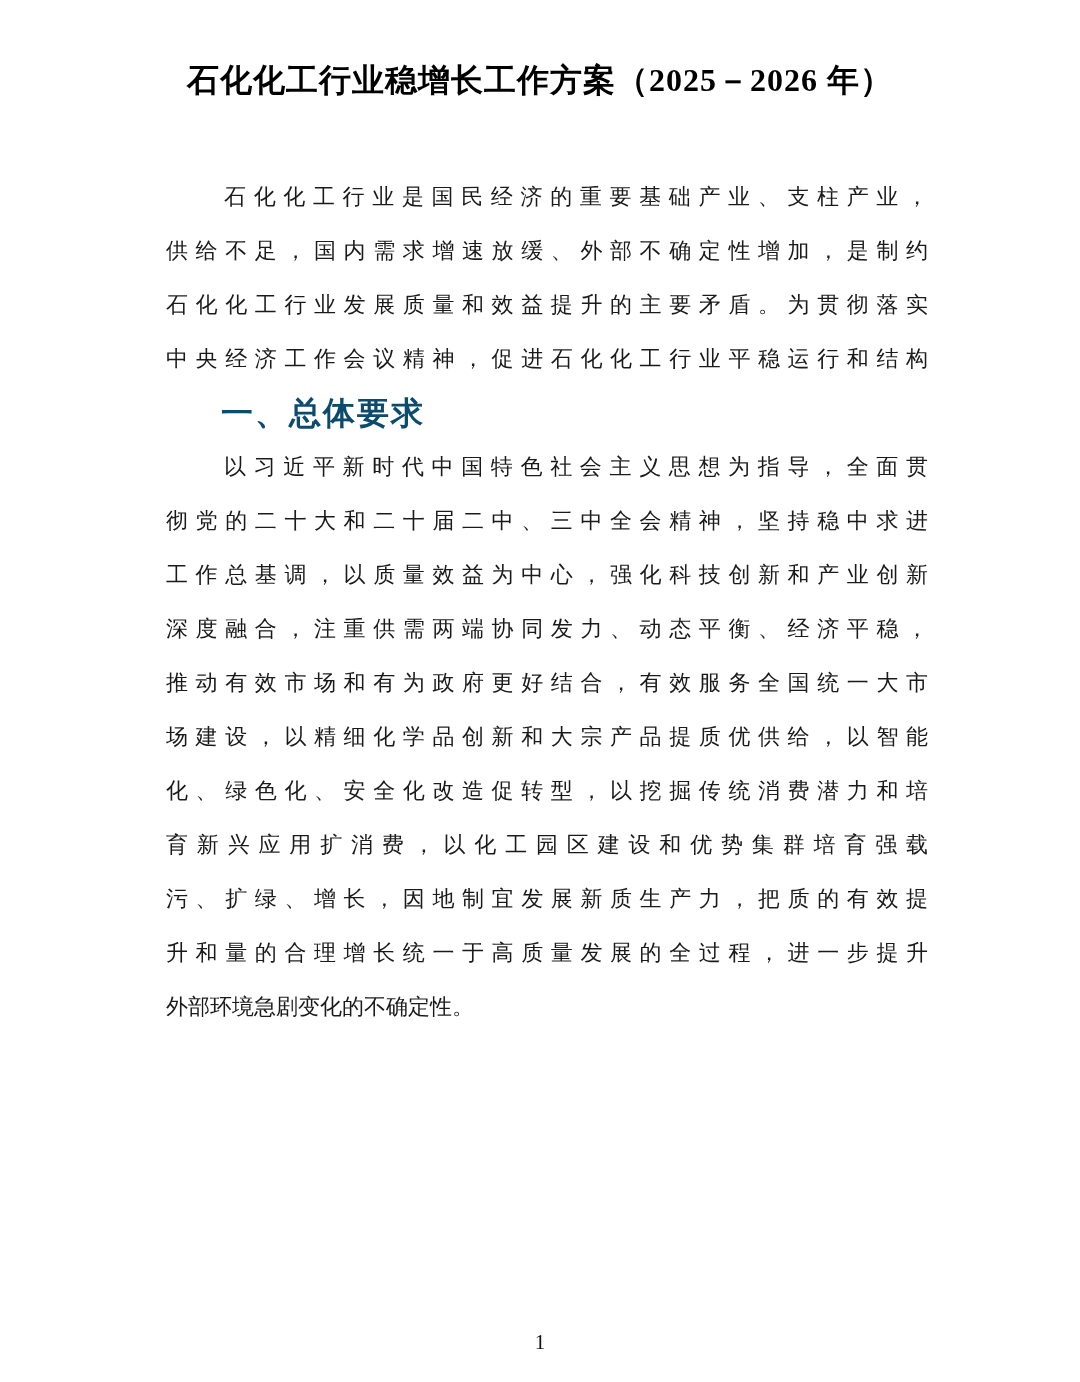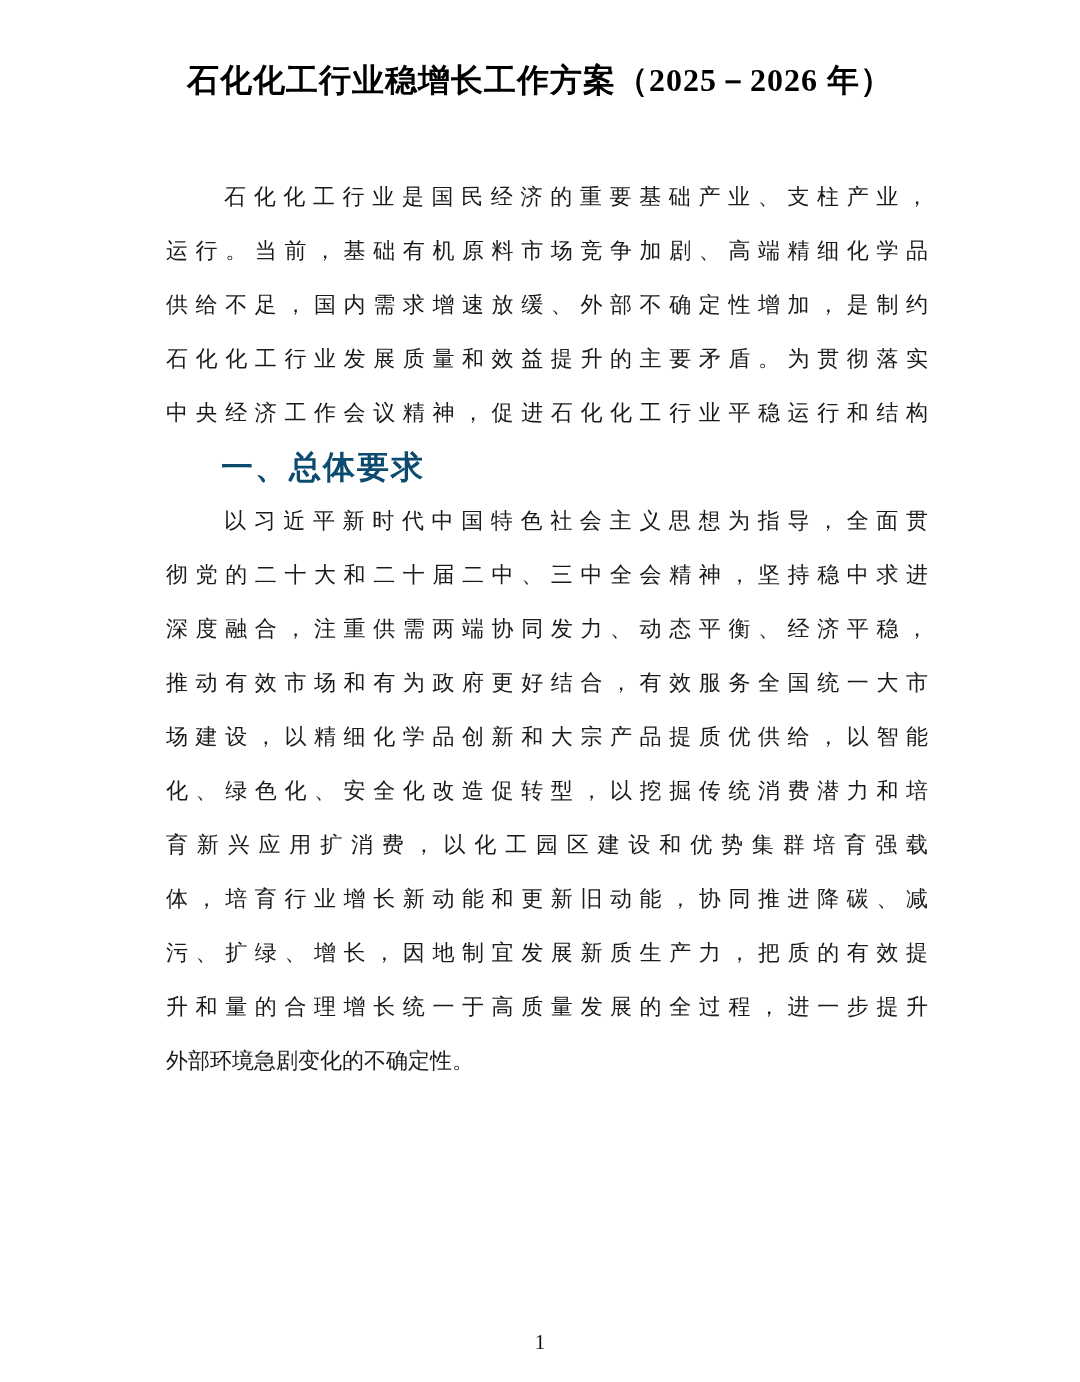--- a/index.html
+++ b/index.html
@@ -71,37 +71,36 @@
 <body>
 
 <div>
 
   <h1 class="doc-title">石化化工行业稳增长工作方案（2025－2026 年）</h1>
 
   <div class="body-text">
 
     <div>
       <div class="line indent">石化化工行业是国民经济的重要基础产业、支柱产业，</div>
-      <div class="line">运行。当前，基础有机原料市场竞争加剧、高端精细化学品</div>
       <div class="line">供给不足，国内需求增速放缓、外部不确定性增加，是制约</div>
       <div class="line">石化化工行业发展质量和效益提升的主要矛盾。为贯彻落实</div>
       <div class="line">中央经济工作会议精神，促进石化化工行业平稳运行和结构</div>
     </div>
 
     <h2 class="heading">一、总体要求</h2>
 
     <div>
       <div class="line indent">以习近平新时代中国特色社会主义思想为指导，全面贯</div>
       <div class="line">彻党的二十大和二十届二中、三中全会精神，坚持稳中求进</div>
+      <div class="line">工作总基调，以质量效益为中心，强化科技创新和产业创新</div>
       <div class="line">深度融合，注重供需两端协同发力、动态平衡、经济平稳，</div>
       <div class="line">推动有效市场和有为政府更好结合，有效服务全国统一大市</div>
       <div class="line">场建设，以精细化学品创新和大宗产品提质优供给，以智能</div>
       <div class="line">化、绿色化、安全化改造促转型，以挖掘传统消费潜力和培</div>
       <div class="line">育新兴应用扩消费，以化工园区建设和优势集群培育强载</div>
-      <div class="line">体，培育行业增长新动能和更新旧动能，协同推进降碳、减</div>
       <div class="line">污、扩绿、增长，因地制宜发展新质生产力，把质的有效提</div>
       <div class="line">升和量的合理增长统一于高质量发展的全过程，进一步提升</div>
       <div class="line last">外部环境急剧变化的不确定性。</div>
     </div>
 
   </div>
 
   <div class="page-number">1</div>
 
 </div>

